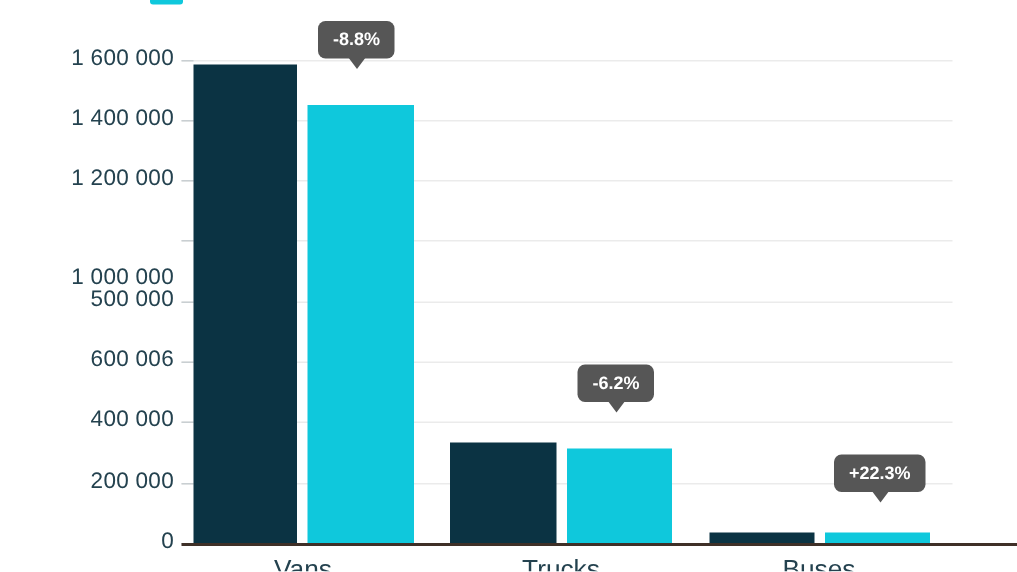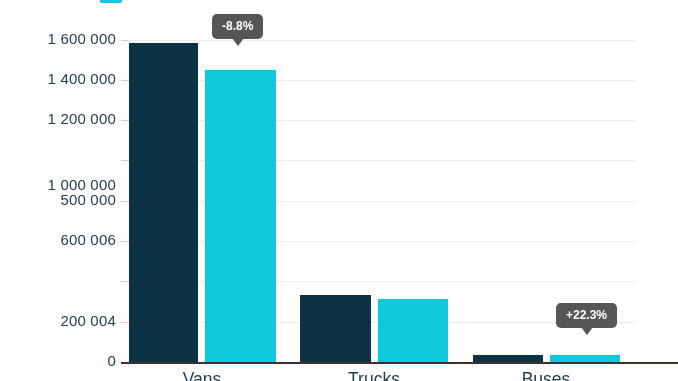--- a/index.html
+++ b/index.html
@@ -165,22 +165,25 @@
     </div>
     <div class="ytick-wrap" style="top:140px;margin-top:36px;">
       <div class="ytick-label">1 000 000</div>
     </div>
     <div class="ytick-wrap" style="top:191px;">
       <div class="ytick-label">500 000</div>
     </div>
     <div class="ytick-wrap" style="top:231px;">
       <div class="ytick-label">600 006</div>
     </div>
+    <div class="ytick-wrap" style="top:271px;">
+      <div class="ytick-label">400 000</div>
+    </div>
     <div class="ytick-wrap" style="top:312px;">
-      <div class="ytick-label">200 004</div>
+      <div class="ytick-label">200 000</div>
     </div>
     <div class="ytick-wrap" style="top:352px;">
       <div class="ytick-label">0</div>
     </div>
 
     <div class="bar dark" style="left: 129px; width: 69px; height: 319px; background: rgb(11, 51, 67);"></div>
     <div class="bar light" style="left: 205px; width: 71px; height: 292px; background: rgb(15, 200, 220);"></div>
 
     <div class="bar dark" style="left: 300px; width: 71px; height: 67px; background: rgb(11, 51, 67);"></div>
     <div class="bar light" style="left: 378px; width: 70px; height: 63px; background: rgb(15, 200, 220);"></div>
@@ -192,20 +195,24 @@
 
     <div class="cat-label" style="left:122px; top:369px;">Vans</div>
     <div class="cat-label" style="left:294px; top:369px;">Trucks</div>
     <div class="cat-label" style="left:466px; top:369px;">Buses</div>
 
     <div class="badge" style="left:212px; top:14px;">
       <span>-8.8%</span>
       <span class="tail"></span>
     </div>
 
+    <div class="badge" style="left:385px; top:243px;">
+      <span>-6.2%</span>
+      <span class="tail"></span>
+    </div>
 
     <div class="badge" style="left:556px; top:303px;">
       <span>+22.3%</span>
       <span class="tail"></span>
     </div>
 
   </div>
 </div>
 
 </body></html>

